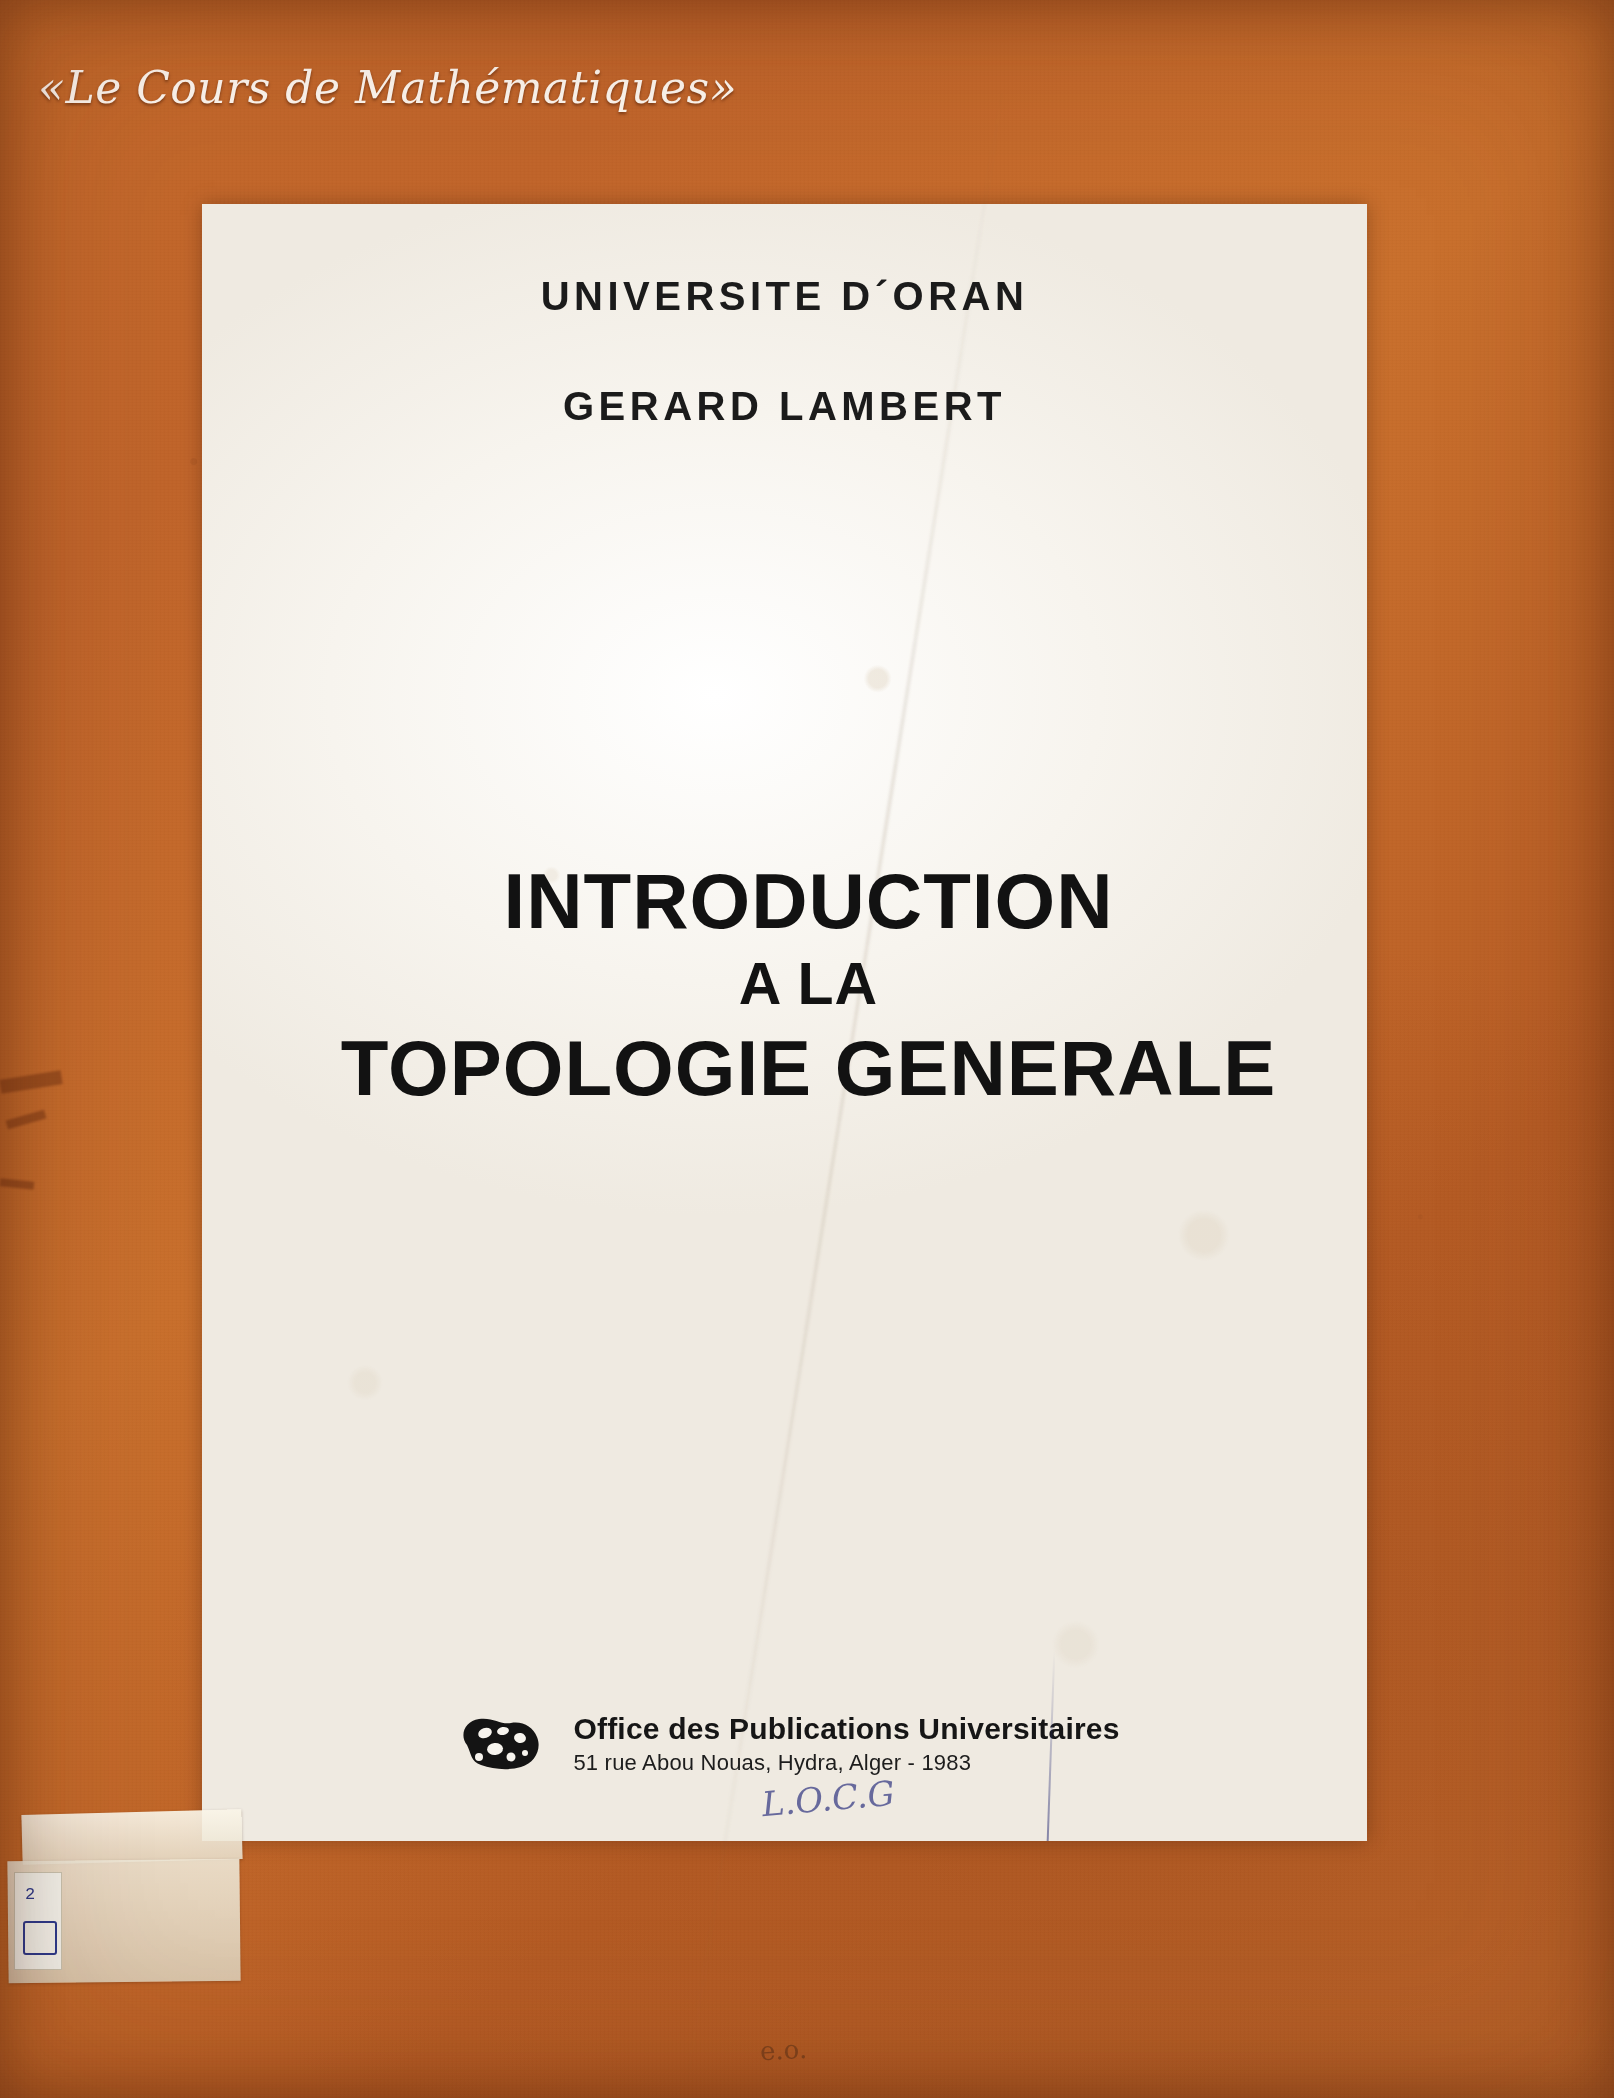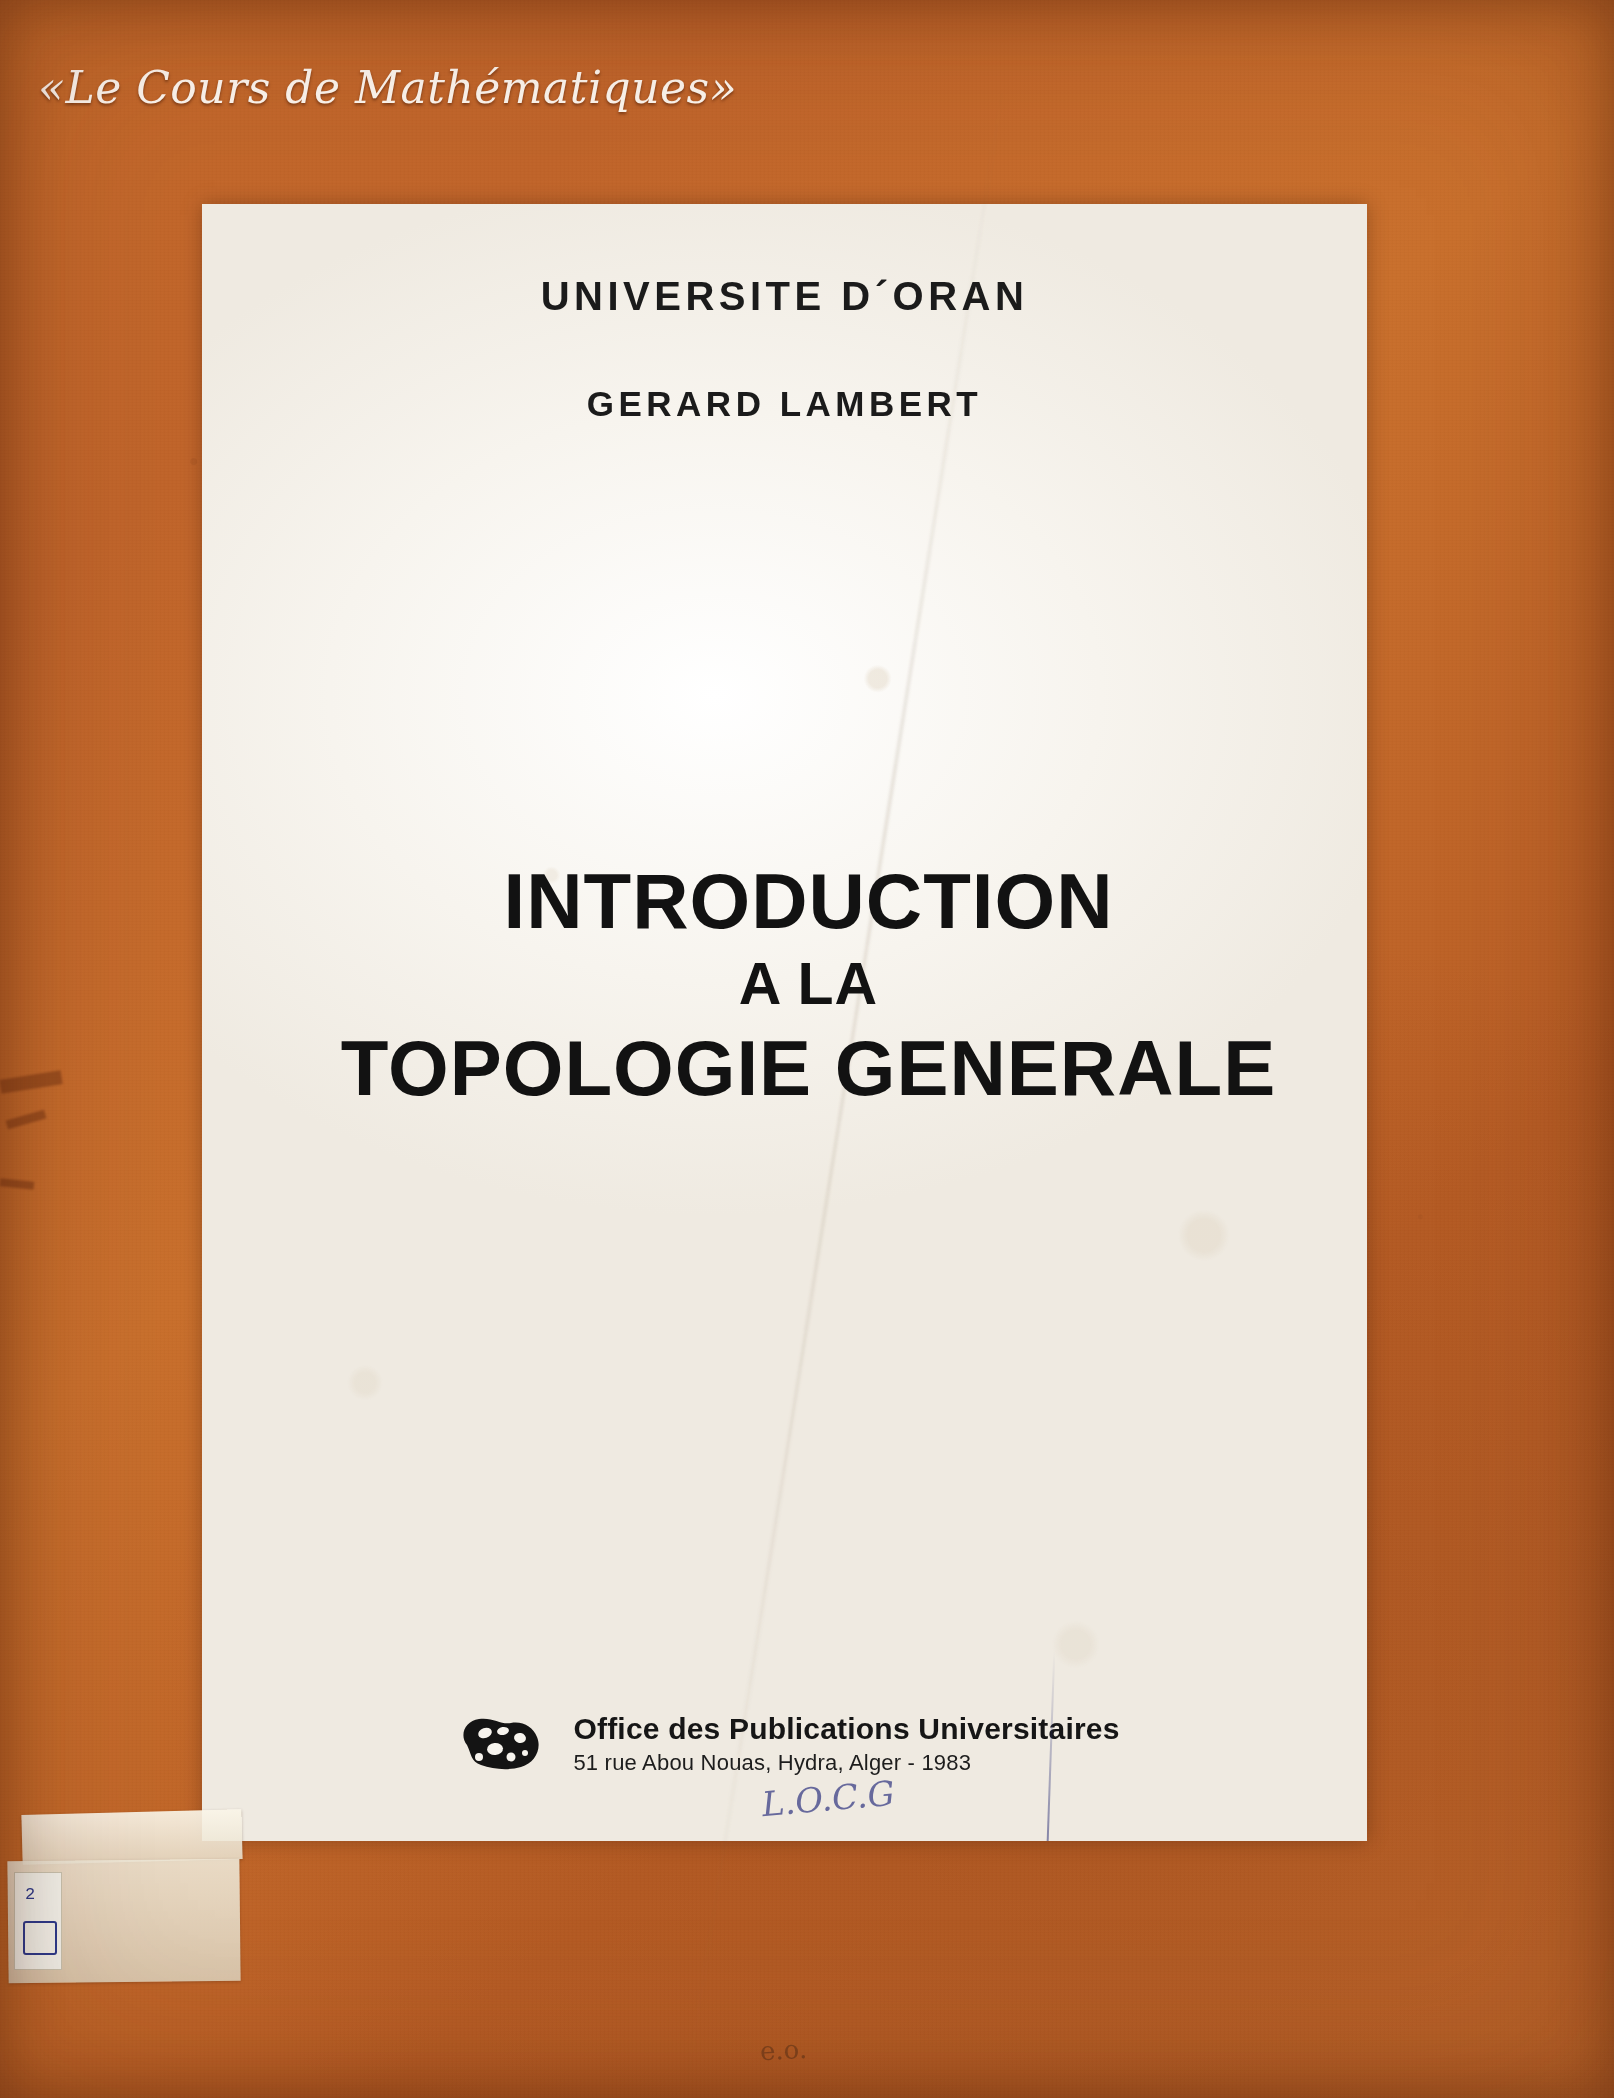--- a/index.html
+++ b/index.html
@@ -120,21 +120,21 @@
   #line-university {
     position: absolute;
     left: 0; right: 0;
     top: 70px;
     font-size: 40px;
   }
   #line-author {
     position: absolute;
     left: 0; right: 0;
     top: 180px;
-    font-size: 35px;
+    font-size: 40px;
   }
 
   #title-block {
     position: absolute;
     left: 0; right: 0;
     top: 650px;
     text-align: center;
     color: #121212;
     font-weight: bold;
     line-height: 1.22;

